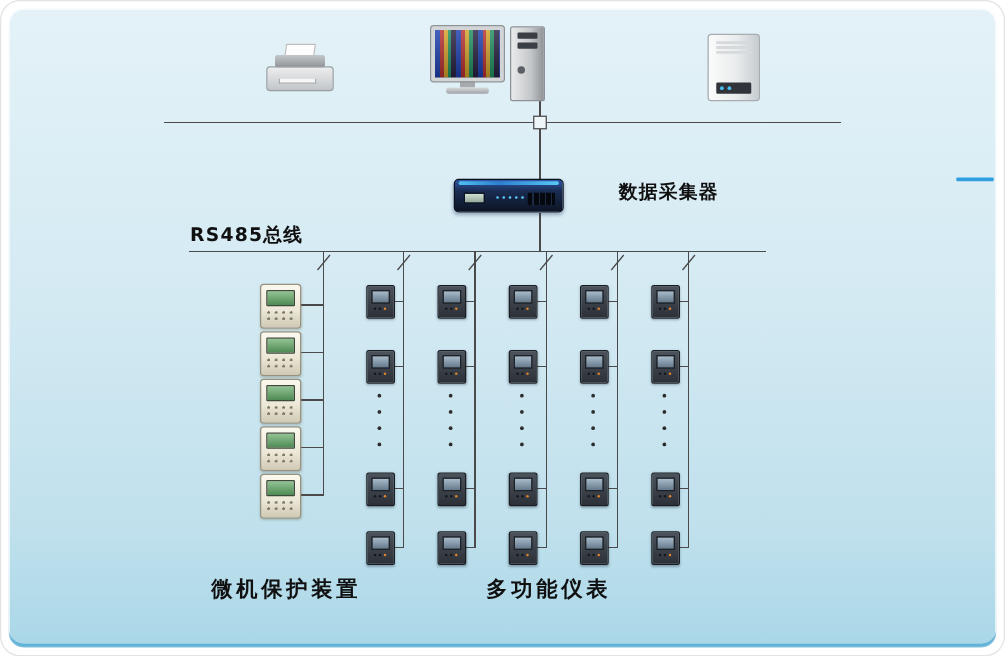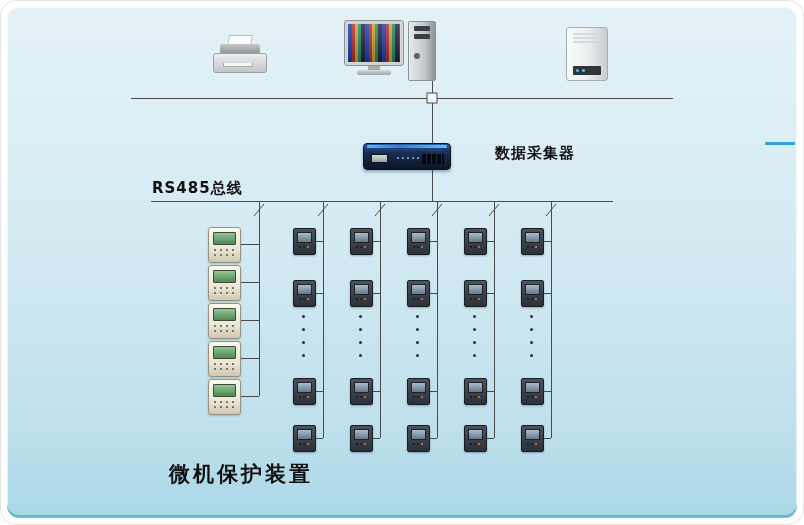--- a/index.html
+++ b/index.html
@@ -10,21 +10,21 @@
   .panel-bg{position:absolute;left:6px;top:6px;right:6px;bottom:6px;border-radius:12px;
     background:linear-gradient(180deg,#e4f2f8 0%,#d4eaf3 45%,#bfe0ec 82%,#a9d7e8 100%);
     box-shadow:inset 0 -3px 0 rgba(42,150,200,.55), inset 0 0 0 1px rgba(255,255,255,.65)}
   .stage{position:absolute;inset:0}
   .wires{position:absolute;left:0;top:0}
   .wire{stroke:#4a4a4a;stroke-width:1;fill:none}
   .hv{shape-rendering:crispEdges}
   .junction{fill:#eef6fa;stroke:#4a4a4a;stroke-width:1}
   .lbl{position:absolute;color:#101010;font-size:15px;font-weight:700;
     letter-spacing:1px;white-space:nowrap}
-  .lbl.big{font-size:21px;letter-spacing:3px}
+  .lbl.big{font-size:17px;letter-spacing:3px}
   .printer,.workstation,.ups,.collector,.meter,.prot,.vdots,.blue-mark{position:absolute}
 
   
   .printer{width:54px;height:42px}
   .p-paper{position:absolute;left:15px;top:0;width:24px;height:12px;background:#fdfdfd;
     border:1px solid #bdbdbd;transform:skewX(-8deg)}
   .p-tray{position:absolute;left:7px;top:9px;width:40px;height:10px;border-radius:2px;
     background:linear-gradient(180deg,#c3c7ca,#8f9397)}
   .p-body{position:absolute;left:0;top:18px;width:54px;height:20px;border-radius:3px;
     background:linear-gradient(180deg,#ededed,#c2c6c9);border:1px solid #9aa0a4}
@@ -187,20 +187,21 @@
           <i></i>
           <i></i>
           <i></i>
         </div>
       <div class="c-ports"></div>
     </div>
 
     <div class="lbl" style="left:494px;top:143px">数据采集器</div>
     <div class="lbl" style="left:151px;top:178px">RS485总线</div>
     <div class="lbl big" style="left:168px;top:459px">微机保护装置</div>
+    <div class="lbl big" style="left:388px;top:459px">多功能仪表</div>
 
     <div class="blue-mark" style="left:764px;top:141px"></div>
 
     <div id="device-layer" class="stage">
         <div class="prot" style="left: 207px; top: 226px;">
           <div class="pr-screen"></div>
           <div class="pr-keys"></div>
         </div>
         <div class="prot" style="left: 207px; top: 264px;">
           <div class="pr-screen"></div>

